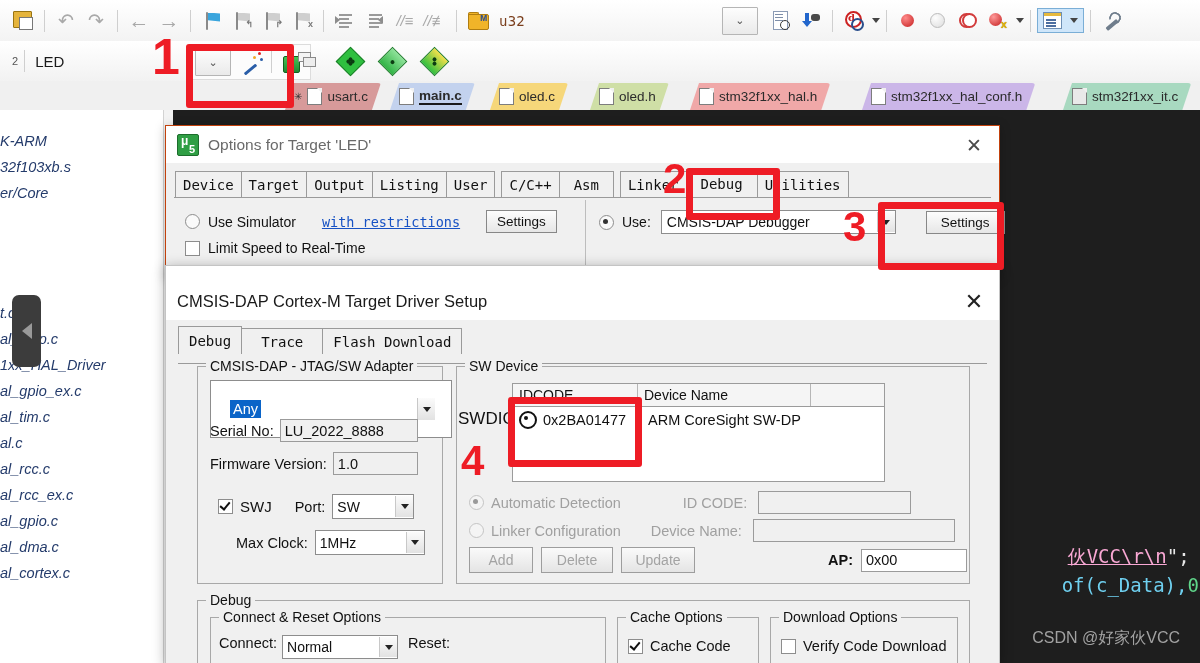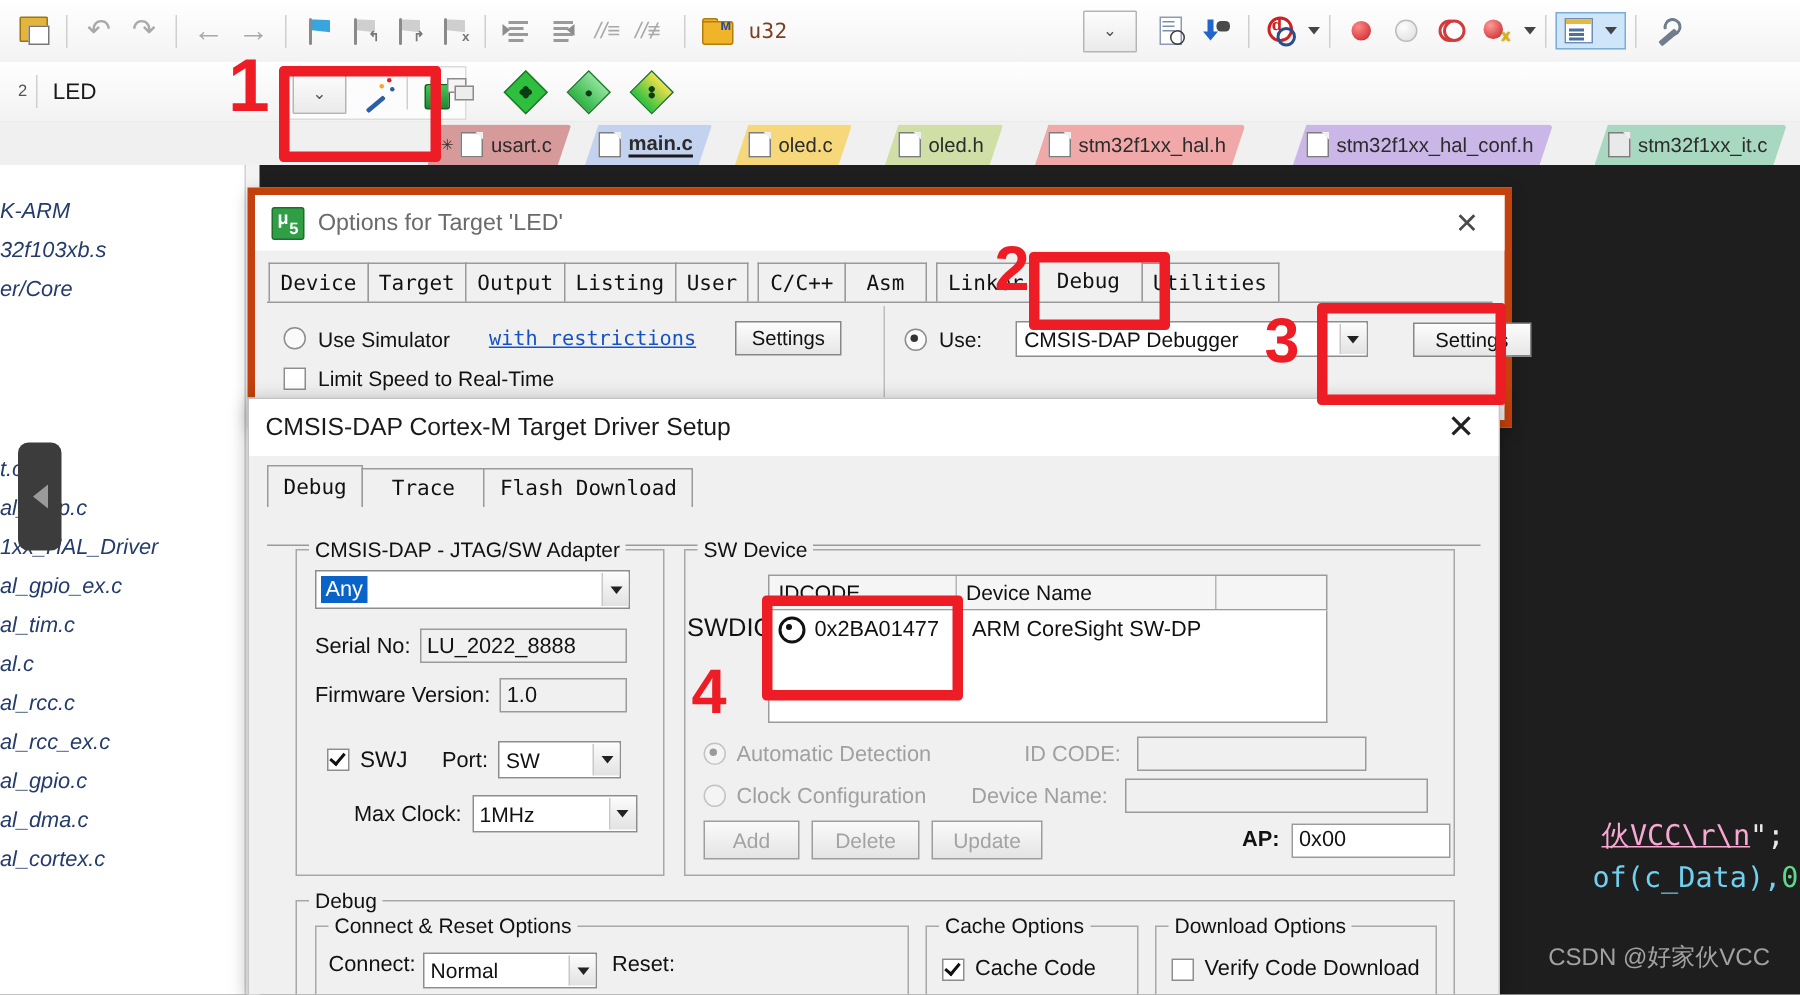--- a/index.html
+++ b/index.html
@@ -135,21 +135,21 @@
   
   #editor{position:absolute;left:173px;top:110px;right:0;bottom:0;background:#1e1e1e;overflow:hidden;}
   .code-line{position:absolute;white-space:pre;font-family:"DejaVu Sans Mono",monospace;font-size:19px;letter-spacing:0px;}
   .c-pink{color:#f9a8d4;text-decoration:underline;} .c-white{color:#e8e8e8;} .c-cyan{color:#6fd0f0;}
   .c-green{color:#5fd68a;}
   #watermark{position:absolute;right:20px;bottom:14px;color:#b9b9b9;font-size:16px;opacity:.85;}
 
   
   #dlg-options{
     position:absolute;left:165px;top:125px;width:833px;height:150px;
-    background:#f0f0f0;border:5px solid #c2410c;box-shadow:0 2px 10px rgba(0,0,0,.25);
+    background:#f0f0f0;border:1px solid #c2410c;box-shadow:0 2px 10px rgba(0,0,0,.25);
   }
   #dlg-options .titlebar{height:37px;background:#ffffff;display:flex;align-items:center;padding:0 6px 0 11px;}
   #dlg-options .title{font-size:15.5px;color:#6a6a6a;margin-left:9px;}
   .keil-ico{width:20px;height:20px;background:#2f9e44;border:1px solid #1d6d2c;border-radius:2px;position:relative;flex:none;}
   .keil-ico:before{content:"μ";position:absolute;left:3px;top:-1px;color:#fff;font-size:12px;font-weight:bold;}
   .keil-ico:after{content:"5";position:absolute;right:3px;bottom:0px;color:#fff;font-size:11px;font-weight:bold;}
   .dlg-x{margin-left:auto;width:38px;height:30px;display:flex;align-items:center;justify-content:center;
     color:#4a4a4a;font-size:19px;font-family:"DejaVu Sans",sans-serif;}
   .tabs-row{position:relative;height:30px;margin:4px 0 0 9px;display:flex;align-items:flex-end;}
   .ktab{height:25px;padding:0 7px;display:flex;align-items:center;border:1px solid #9a9a9a;border-bottom:none;
@@ -168,21 +168,21 @@
     padding:0 0 0 5px;font-size:14px;}
   .sel-arrow{margin-left:auto;width:17px;height:20px;border-left:1px solid #c8c8c8;background:linear-gradient(#fbfbfb,#e2e2e2);
     display:flex;align-items:center;justify-content:center;}
   .arw{width:0;height:0;border-left:4px solid transparent;border-right:4px solid transparent;border-top:5px solid #222;}
 
   
   #dlg-cmsis{
     position:absolute;left:165px;top:265px;width:833px;height:398px;
     background:#f0f0f0;border:1px solid #c4c4c4;box-shadow:0 2px 12px rgba(0,0,0,.3);
   }
-  #dlg-cmsis .titlebar{height:38px;background:#fff;display:flex;align-items:center;padding:0 6px 0 11px;}
+  #dlg-cmsis .titlebar{height:38px;background:#fff;display:flex;align-items:center;padding:16px 6px 0 11px;}
   #dlg-cmsis .title{font-size:16.5px;color:#1a1a1a;}
   .group{position:absolute;border:1px solid #a8a8a8;}
   .group>.lg{position:absolute;top:-9px;left:8px;background:#f0f0f0;padding:0 4px;font-size:14px;color:#111;}
   .fld{border:1px solid #9b9b9b;background:#fff;height:21px;display:flex;align-items:center;padding:0 4px;font-size:14.5px;color:#111;}
   .fld.ro{background:#f0f0f0;color:#111;}
   .lbl-r{font-size:14.5px;color:#111;text-align:right;}
   .dim{color:#a0a0a0;}
   .btn2{border:1px solid #9d9d9d;background:linear-gradient(#fafafa,#e4e4e4);height:24px;
     display:flex;align-items:center;justify-content:center;font-size:14px;color:#a3a3a3;}
   .listhdr{display:flex;height:22px;border:1px solid #9b9b9b;background:#f5f5f5;}
@@ -498,21 +498,21 @@
     <div style="position:absolute;left:11px;top:42px;display:flex;align-items:center;gap:8px">
       <span class="cbox"></span>
       <span style="font-size:14px">Limit Speed to Real-Time</span>
     </div>
 
     <div style="position:absolute;left:411px;top:2px;bottom:2px;width:1px;background:#bdbdbd"></div>
 
     <div style="position:absolute;left:425px;top:12px;display:flex;align-items:center;gap:8px">
       <span class="radio on"></span>
       <span style="font-size:14px">Use:</span>
-      <div class="sel-box" style="width:228px;margin-left:14px">
+      <div class="sel-box" style="width:228px;margin-left:2px">
         <span>CMSIS-DAP Debugger</span>
         <span class="sel-arrow">
             <span class="arw"></span>
           </span>
       </div>
       <button class="btn" style="margin-left:22px;padding:3px 14px">Settings</button>
     </div>
   </div>
 </div>
 
@@ -525,21 +525,21 @@
   <div class="tabs-row" style="margin-left:12px">
     <div class="ktab sel" style="padding:0 10px">Debug</div>
     <div class="ktab" style="padding:0 19px">Trace</div>
     <div class="ktab" style="padding:0 10px">Flash Download</div>
   </div>
   <div style="position:absolute;left:12px;right:12px;top:97px;height:1px;background:#9a9a9a"></div>
 
   <div class="group" style="left:31px;top:100px;width:244px;height:216px">
     <span class="lg">CMSIS-DAP - JTAG/SW Adapter</span>
 
-    <div class="sel-box" style="position:absolute;left:12px;top:13px;width:208px;height:24px;padding:0">
+    <div class="sel-box" style="position:absolute;left:12px;top:13px;width:208px;height:24px;padding:16px">
       <span style="background:#0a64c8;color:#fff;padding:1px 3px;margin-left:3px;font-size:14.5px">Any</span>
       <span class="sel-arrow" style="height:22px">
           <span class="arw"></span>
         </span>
     </div>
 
     <div style="position:absolute;left:12px;top:52px;width:208px;display:flex;align-items:center">
       <span class="lbl-r">Serial No:</span>
       <div class="fld ro" style="flex:1;margin-left:6px">LU_2022_8888</div>
     </div>
@@ -596,21 +596,21 @@
 
 
     <div style="position:absolute;left:12px;top:124px;display:flex;align-items:center;gap:7px">
       <span class="radio on" style="opacity:.45"></span>
       <span style="font-size:14.5px" class="dim">Automatic Detection</span>
       <span style="font-size:14.5px;margin-left:55px" class="dim">ID CODE:</span>
       <div class="fld ro" style="width:143px;margin-left:4px"></div>
     </div>
     <div style="position:absolute;left:12px;top:152px;display:flex;align-items:center;gap:7px">
       <span class="radio" style="opacity:.45"></span>
-      <span style="font-size:14.5px" class="dim">Clock Configuration</span>
+      <span style="font-size:14.5px" class="dim">Linker Configuration</span>
       <span style="font-size:14.5px;margin-left:23px" class="dim">Device Name:</span>
       <div class="fld ro" style="width:192px;margin-left:4px"></div>
     </div>
 
     <div style="position:absolute;left:12px;top:180px;display:flex;align-items:center;gap:8px">
       <div class="btn2" style="width:62px">Add</div>
       <div class="btn2" style="width:70px">Delete</div>
       <div class="btn2" style="width:72px">Update</div>
       <span style="font-size:14.5px;margin-left:125px;font-weight:bold">AP:</span>
       <div class="fld" style="width:96px">0x00</div>

